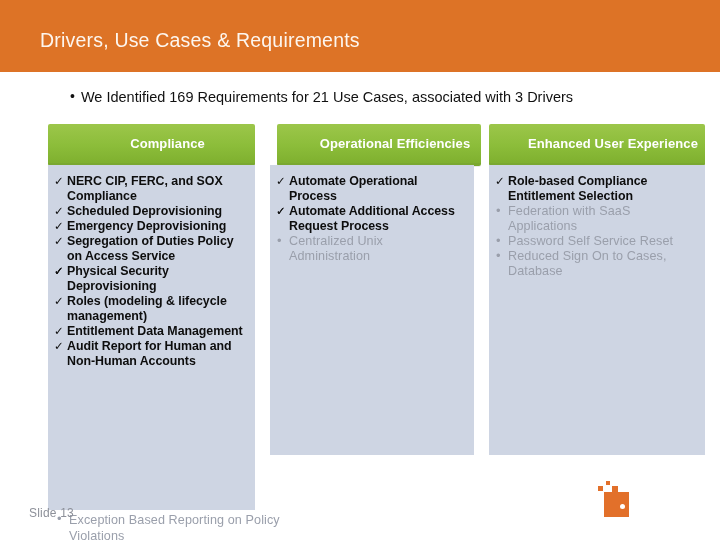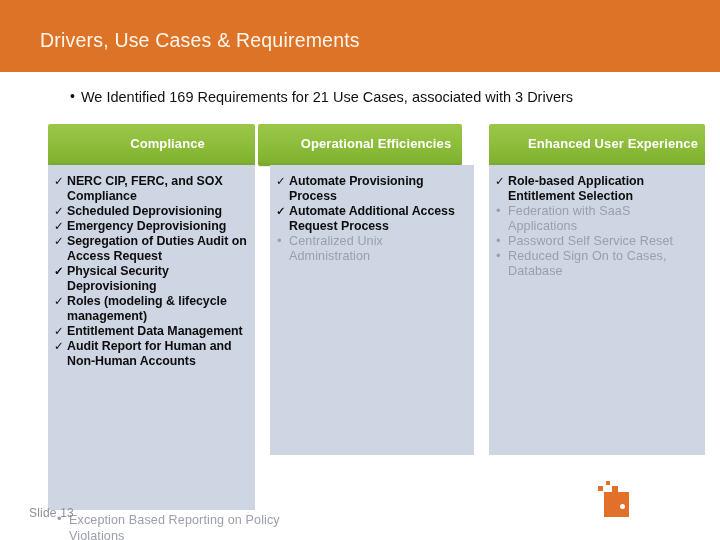--- a/index.html
+++ b/index.html
@@ -237,48 +237,48 @@
     <span class="subtitle-bullet">•</span><span>We Identified 169 Requirements for 21 Use Cases, associated with 3 Drivers</span>
   </div>
 
   <div class="col">
     <div class="col-head" style="left:48px; top:124px; width:207px;">Compliance</div>
     <div class="col-body" style="left:48px; top:165px; width:207px; height:345px;">
       <ul class="items">
           <li class="items-li check"><span class="mk">✓</span><span>NERC CIP, FERC, and SOX Compliance</span></li>
           <li class="items-li check"><span class="mk">✓</span><span>Scheduled Deprovisioning</span></li>
           <li class="items-li check"><span class="mk">✓</span><span>Emergency Deprovisioning</span></li>
-          <li class="items-li check"><span class="mk">✓</span><span>Segregation of Duties Audit on Access Request</span></li>
+          <li class="items-li check"><span class="mk">✓</span><span>Segregation of Duties Policy on Access Service</span></li>
           <li class="items-li check"><span class="mk">✓</span></li>
           <li class="items-li check"><span class="mk">✓</span></li>
           <li class="items-li check"><span class="mk">✓</span><span>Physical Security Deprovisioning</span></li>
           <li class="items-li check"><span class="mk">✓</span><span>Roles (modeling &amp; lifecycle management)</span></li>
           <li class="items-li check"><span class="mk">✓</span><span>Entitlement Data Management</span></li>
           <li class="items-li check"><span class="mk">✓</span><span>Audit Report for Human and Non-Human Accounts</span></li>
         </ul>
     </div>
   </div>
 
   <div class="col">
-    <div class="col-head" style="left:258px; top:124px; width:204px;">Operational Efficiencies</div>
+    <div class="col-head" style="left:277px; top:124px; width:204px;">Operational Efficiencies</div>
     <div class="col-body" style="left:270px; top:165px; width:204px; height:290px;">
       <ul class="items">
-          <li class="items-li check"><span class="mk">✓</span><span>Automate Provisioning Process</span></li>
+          <li class="items-li check"><span class="mk">✓</span><span>Automate Operational Process</span></li>
           <li class="items-li check"><span class="mk">✓</span></li>
           <li class="items-li check"><span class="mk">✓</span><span>Automate Additional Access Request Process</span></li>
           <li class="items-li dot"><span class="mk">•</span><span>Centralized Unix Administration</span></li>
         </ul>
     </div>
   </div>
 
   <div class="col">
     <div class="col-head" style="left:489px; top:124px; width:216px;">Enhanced User Experience</div>
     <div class="col-body" style="left:489px; top:165px; width:216px; height:290px;">
       <ul class="items">
-          <li class="items-li check"><span class="mk">✓</span><span>Role-based Application Entitlement Selection</span></li>
+          <li class="items-li check"><span class="mk">✓</span><span>Role-based Compliance Entitlement Selection</span></li>
           <li class="items-li dot"><span class="mk">•</span><span>Federation with SaaS Applications</span></li>
           <li class="items-li dot"><span class="mk">•</span><span>Password Self Service Reset</span></li>
           <li class="items-li dot"><span class="mk">•</span><span>Reduced Sign On to Cases, Database</span></li>
         </ul>
     </div>
   </div>
 
   <div class="overflow-item">
     <span class="mk">•</span>
     <span>Exception Based Reporting on Policy Violations</span>

